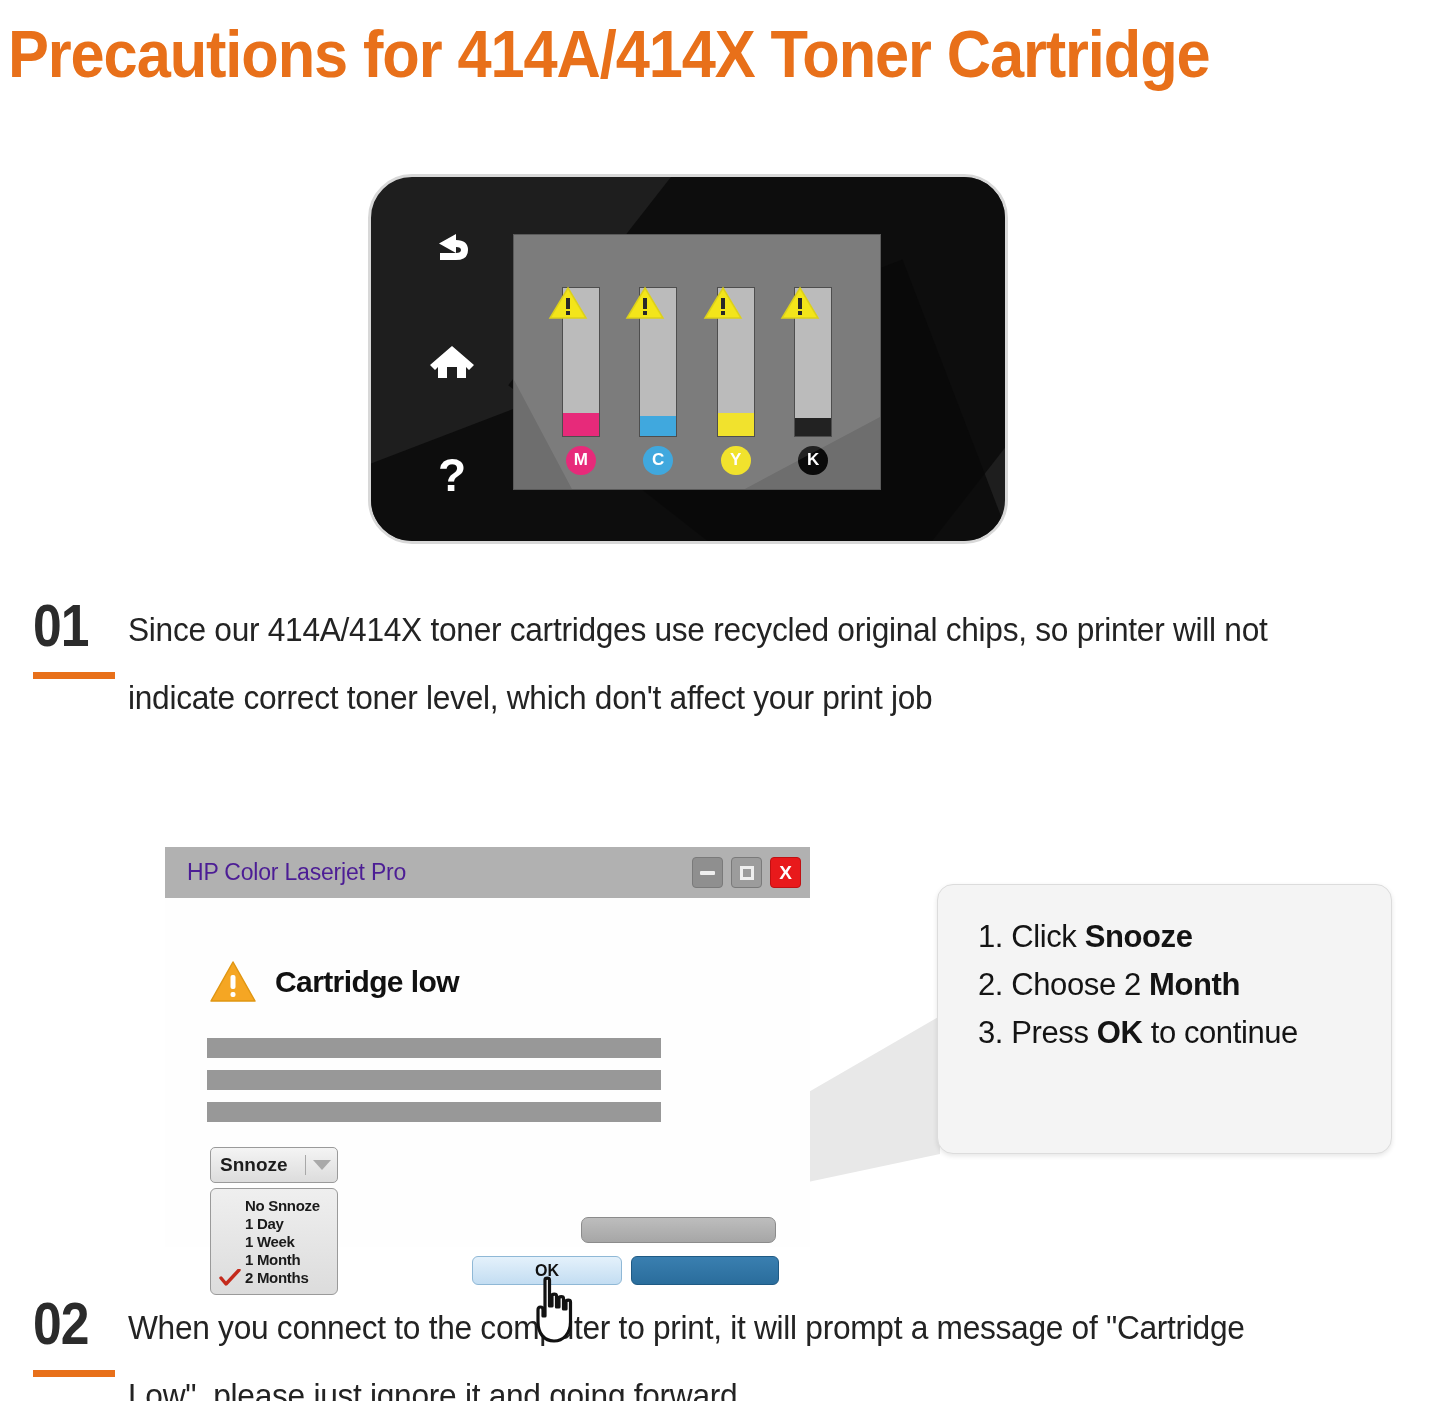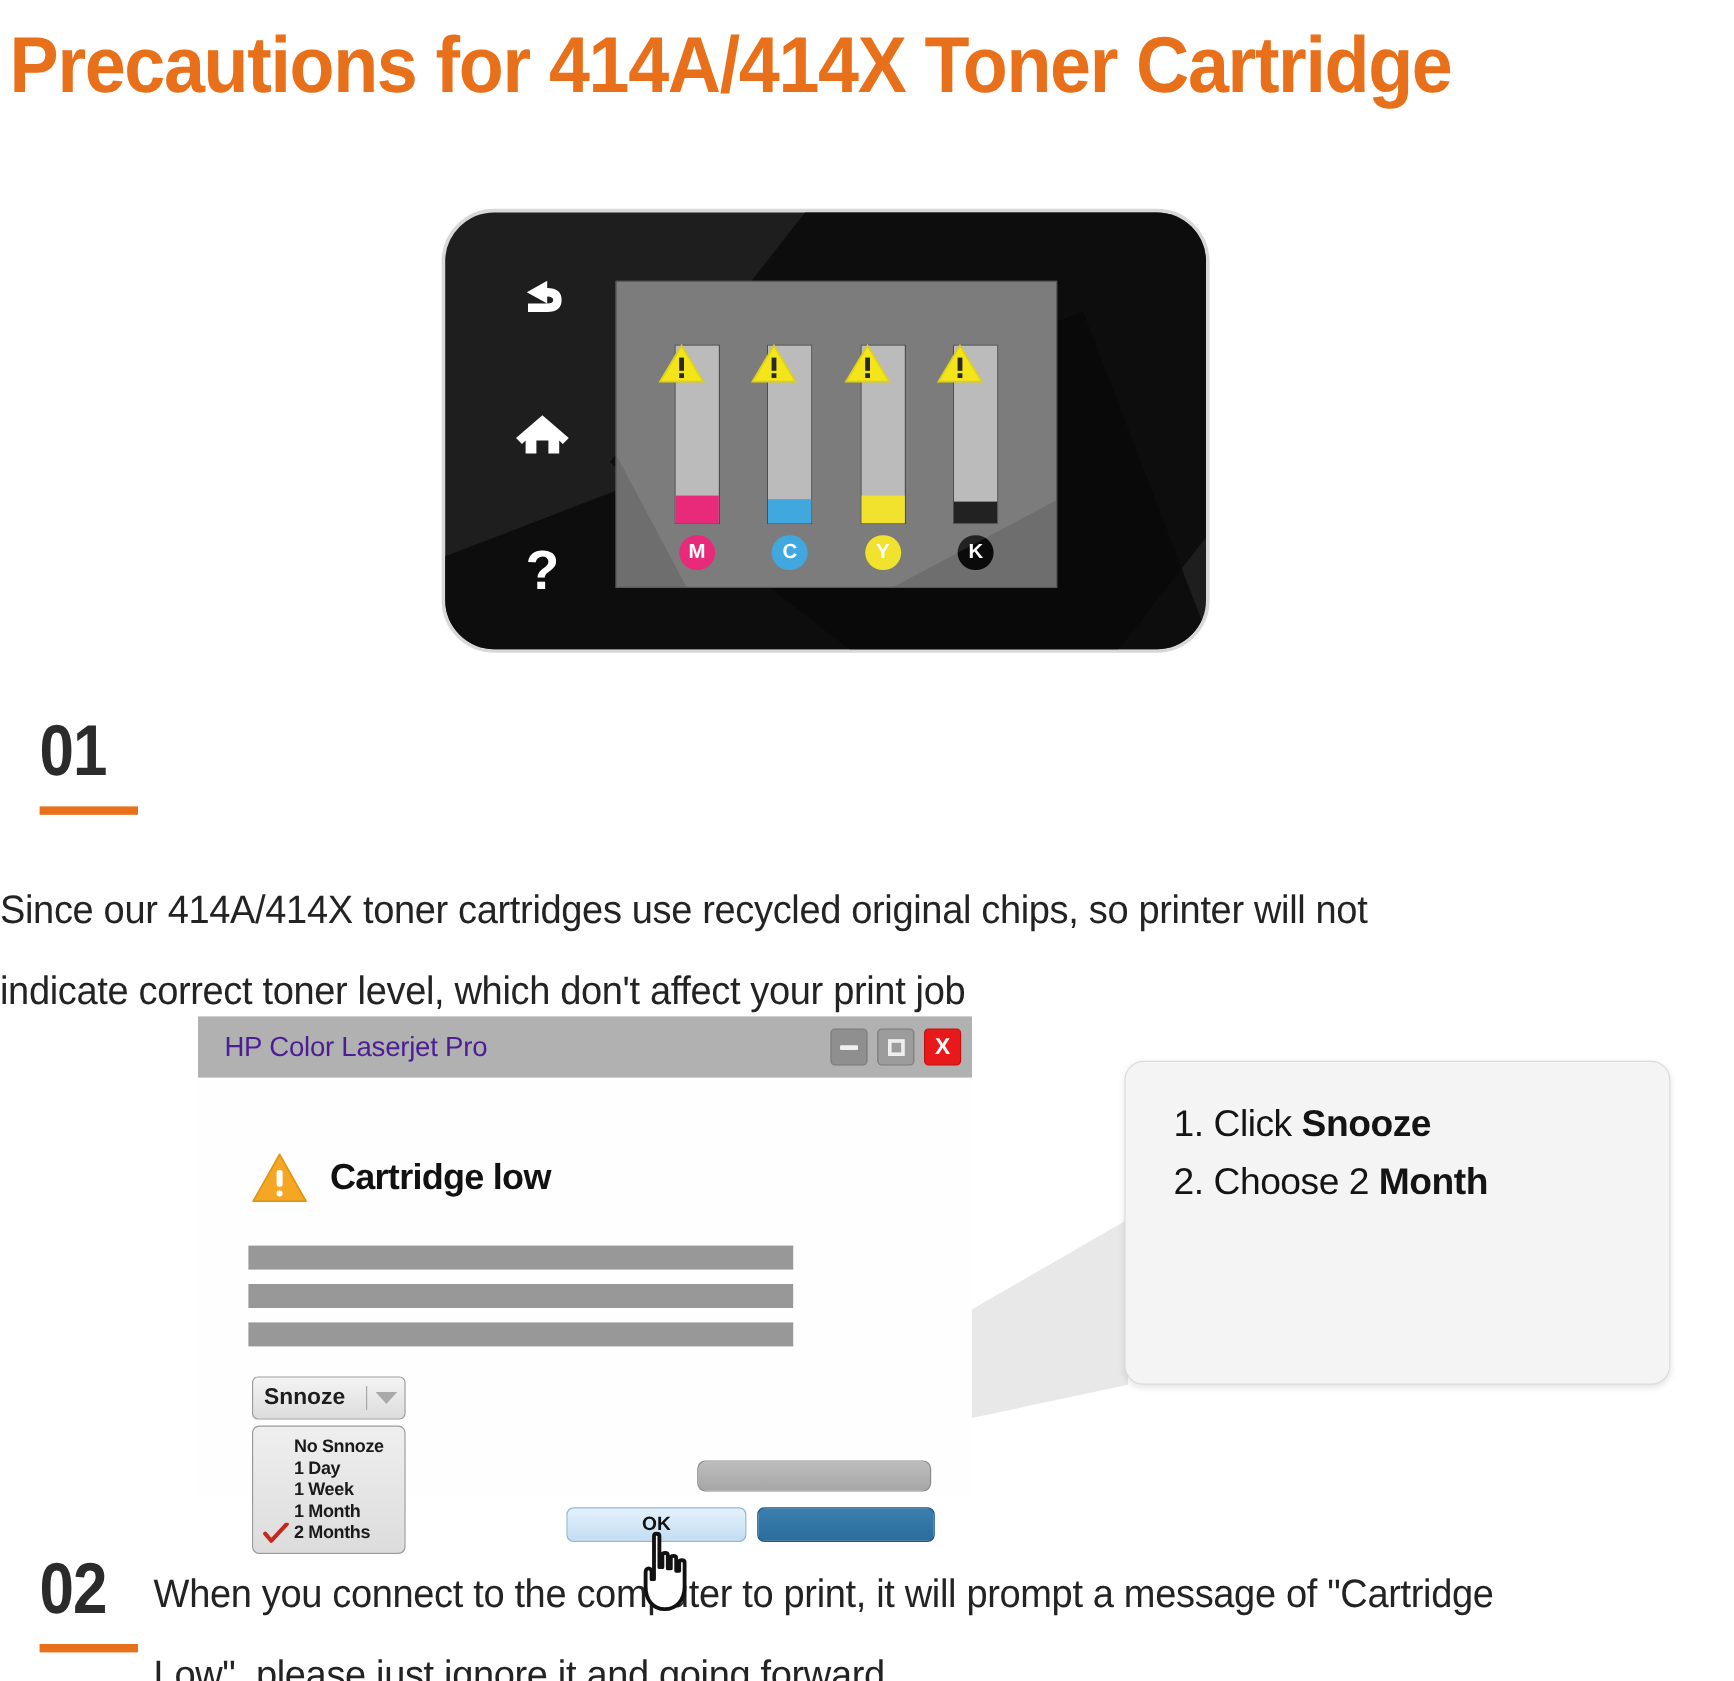--- a/index.html
+++ b/index.html
@@ -294,21 +294,21 @@
             </div>
             <div class="badge" style="background:#0A0A0A">K</div>
           </div>
 
         </div>
         <div class="screen-gloss"></div>
       </div>
     </div>
   </div>
 
-  <div class="num-block" style="left:0px; top:580px; width:1420px;flex-direction:column;">
+  <div class="num-block" style="left:0px; top:580px; width:1420px;">
     <div class="num-col">
       <div class="num">01</div>
       <div class="num-rule"></div>
     </div>
     <div class="para" style="width:1250px;">Since our 414A/414X toner cartridges use recycled original chips, so printer will not indicate correct toner level, which don't affect your print job</div>
   </div>
 
   <div class="dialog">
     <div class="dlg-titlebar">
       <div class="dlg-title">HP Color Laserjet Pro</div>
@@ -391,20 +391,24 @@
 
   <div class="callout">
     <div class="callout-step">
       <span>1.</span>
       <span>Click </span><b>Snooze</b><span></span>
     </div>
     <div class="callout-step">
       <span>2.</span>
       <span>Choose 2 </span><b>Month</b><span></span>
     </div>
+    <div class="callout-step">
+      <span>3.</span>
+      <span>Press </span><b>OK</b><span> to continue</span>
+    </div>
   </div>
 
   <div class="num-block" style="left:0px; top:1278px; width:1420px;">
     <div class="num-col">
       <div class="num">02</div>
       <div class="num-rule"></div>
     </div>
     <div class="para" style="width:1250px;">When you connect to the computer to print, it will prompt a message of "Cartridge Low", please just ignore it and going forward.</div>
   </div>
 

